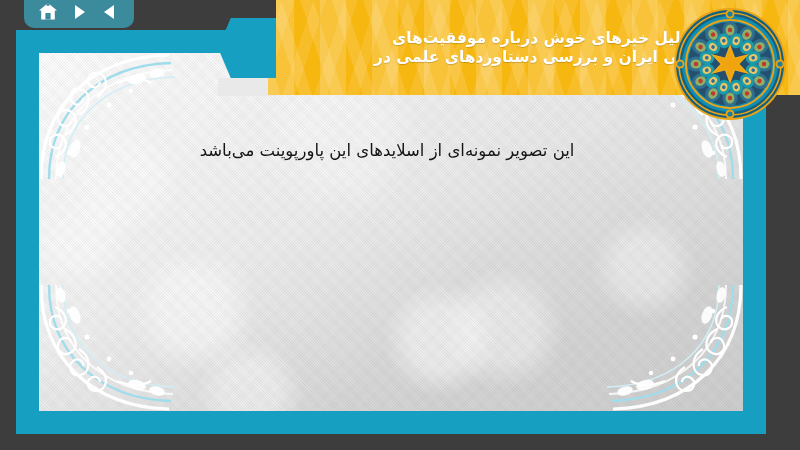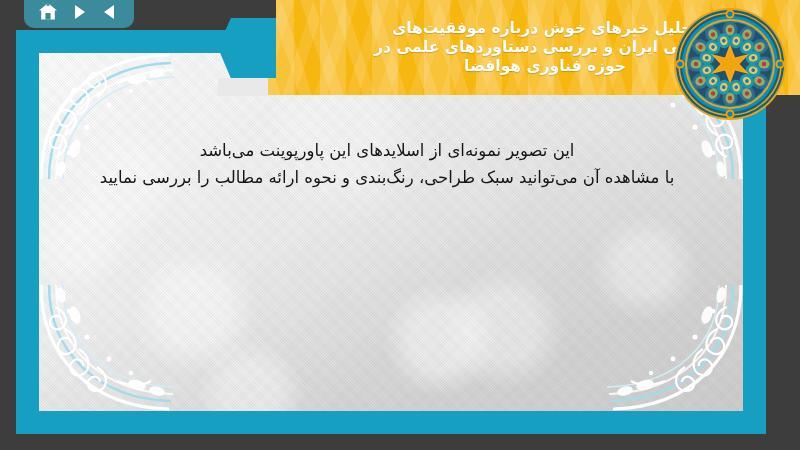--- a/index.html
+++ b/index.html
@@ -273,30 +273,28 @@
         <ellipse cx="22" cy="116" rx="4.4" ry="8" transform="rotate(14 22 116)" fill="#ffffff" opacity=".9"></ellipse>
         <circle cx="48" cy="74" r="2.6" fill="#ffffff"></circle>
         <circle cx="70" cy="52" r="2.4" fill="#ffffff"></circle>
         <circle cx="92" cy="38" r="2.2" fill="#ffffff"></circle>
         <circle cx="30" cy="100" r="2.2" fill="#ffffff"></circle>
       </svg>
     </div>
 
     <div id="body-text">
       <p>این تصویر نمونه‌ای از اسلایدهای این پاورپوینت می‌باشد</p>
-      <p>با مشاهده آن می‌توانید سبک طراحی، رنگ‌بندی و نحوه ارائه مطالب را بررسی نمایید</p>
     </div>
   </div>
 
   <div id="chev-bot"></div>
   <div id="title-band">
     <div id="title-text">
       <div>تحلیل خبرهای خوش درباره موفقیت‌های</div>
       <div>فضایی ایران و بررسی دستاوردهای علمی در</div>
-      <div>حوزه فناوری هوافضا</div>
     </div>
   </div>
   <div id="chev-top"></div>
   <div id="title-chevron"></div>
 
   <div id="mandala">
     <svg width="116" height="116" viewBox="0 0 116 116" aria-hidden="true">
       <defs>
         <g id="petal">
           <ellipse cx="0" cy="-34" rx="7.5" ry="9" fill="#2f6f8f"></ellipse>

